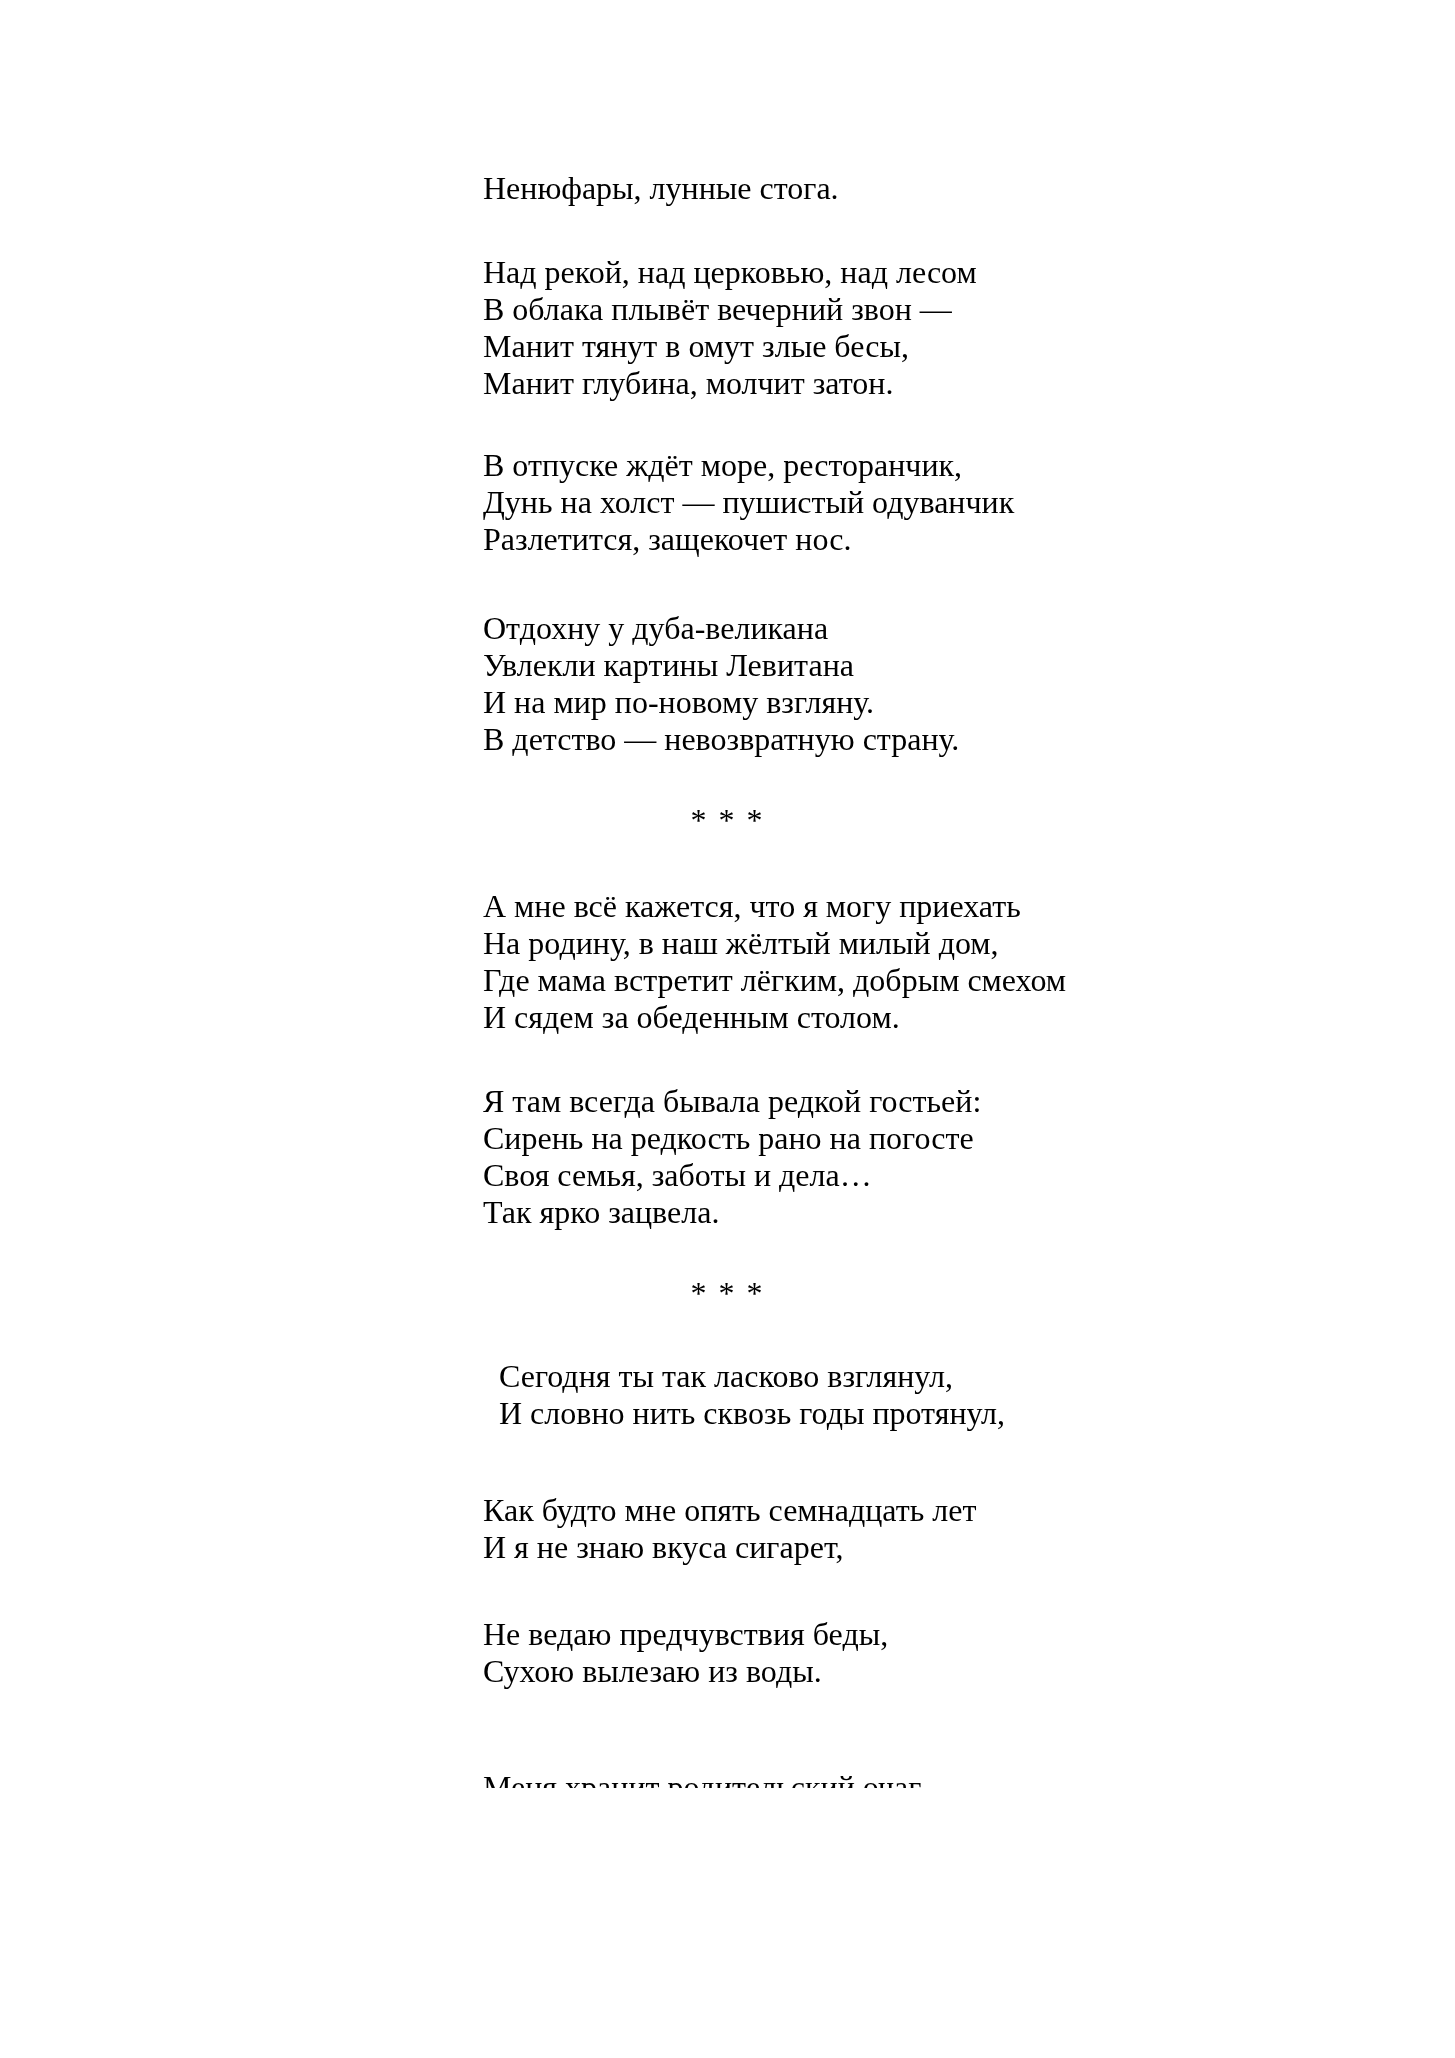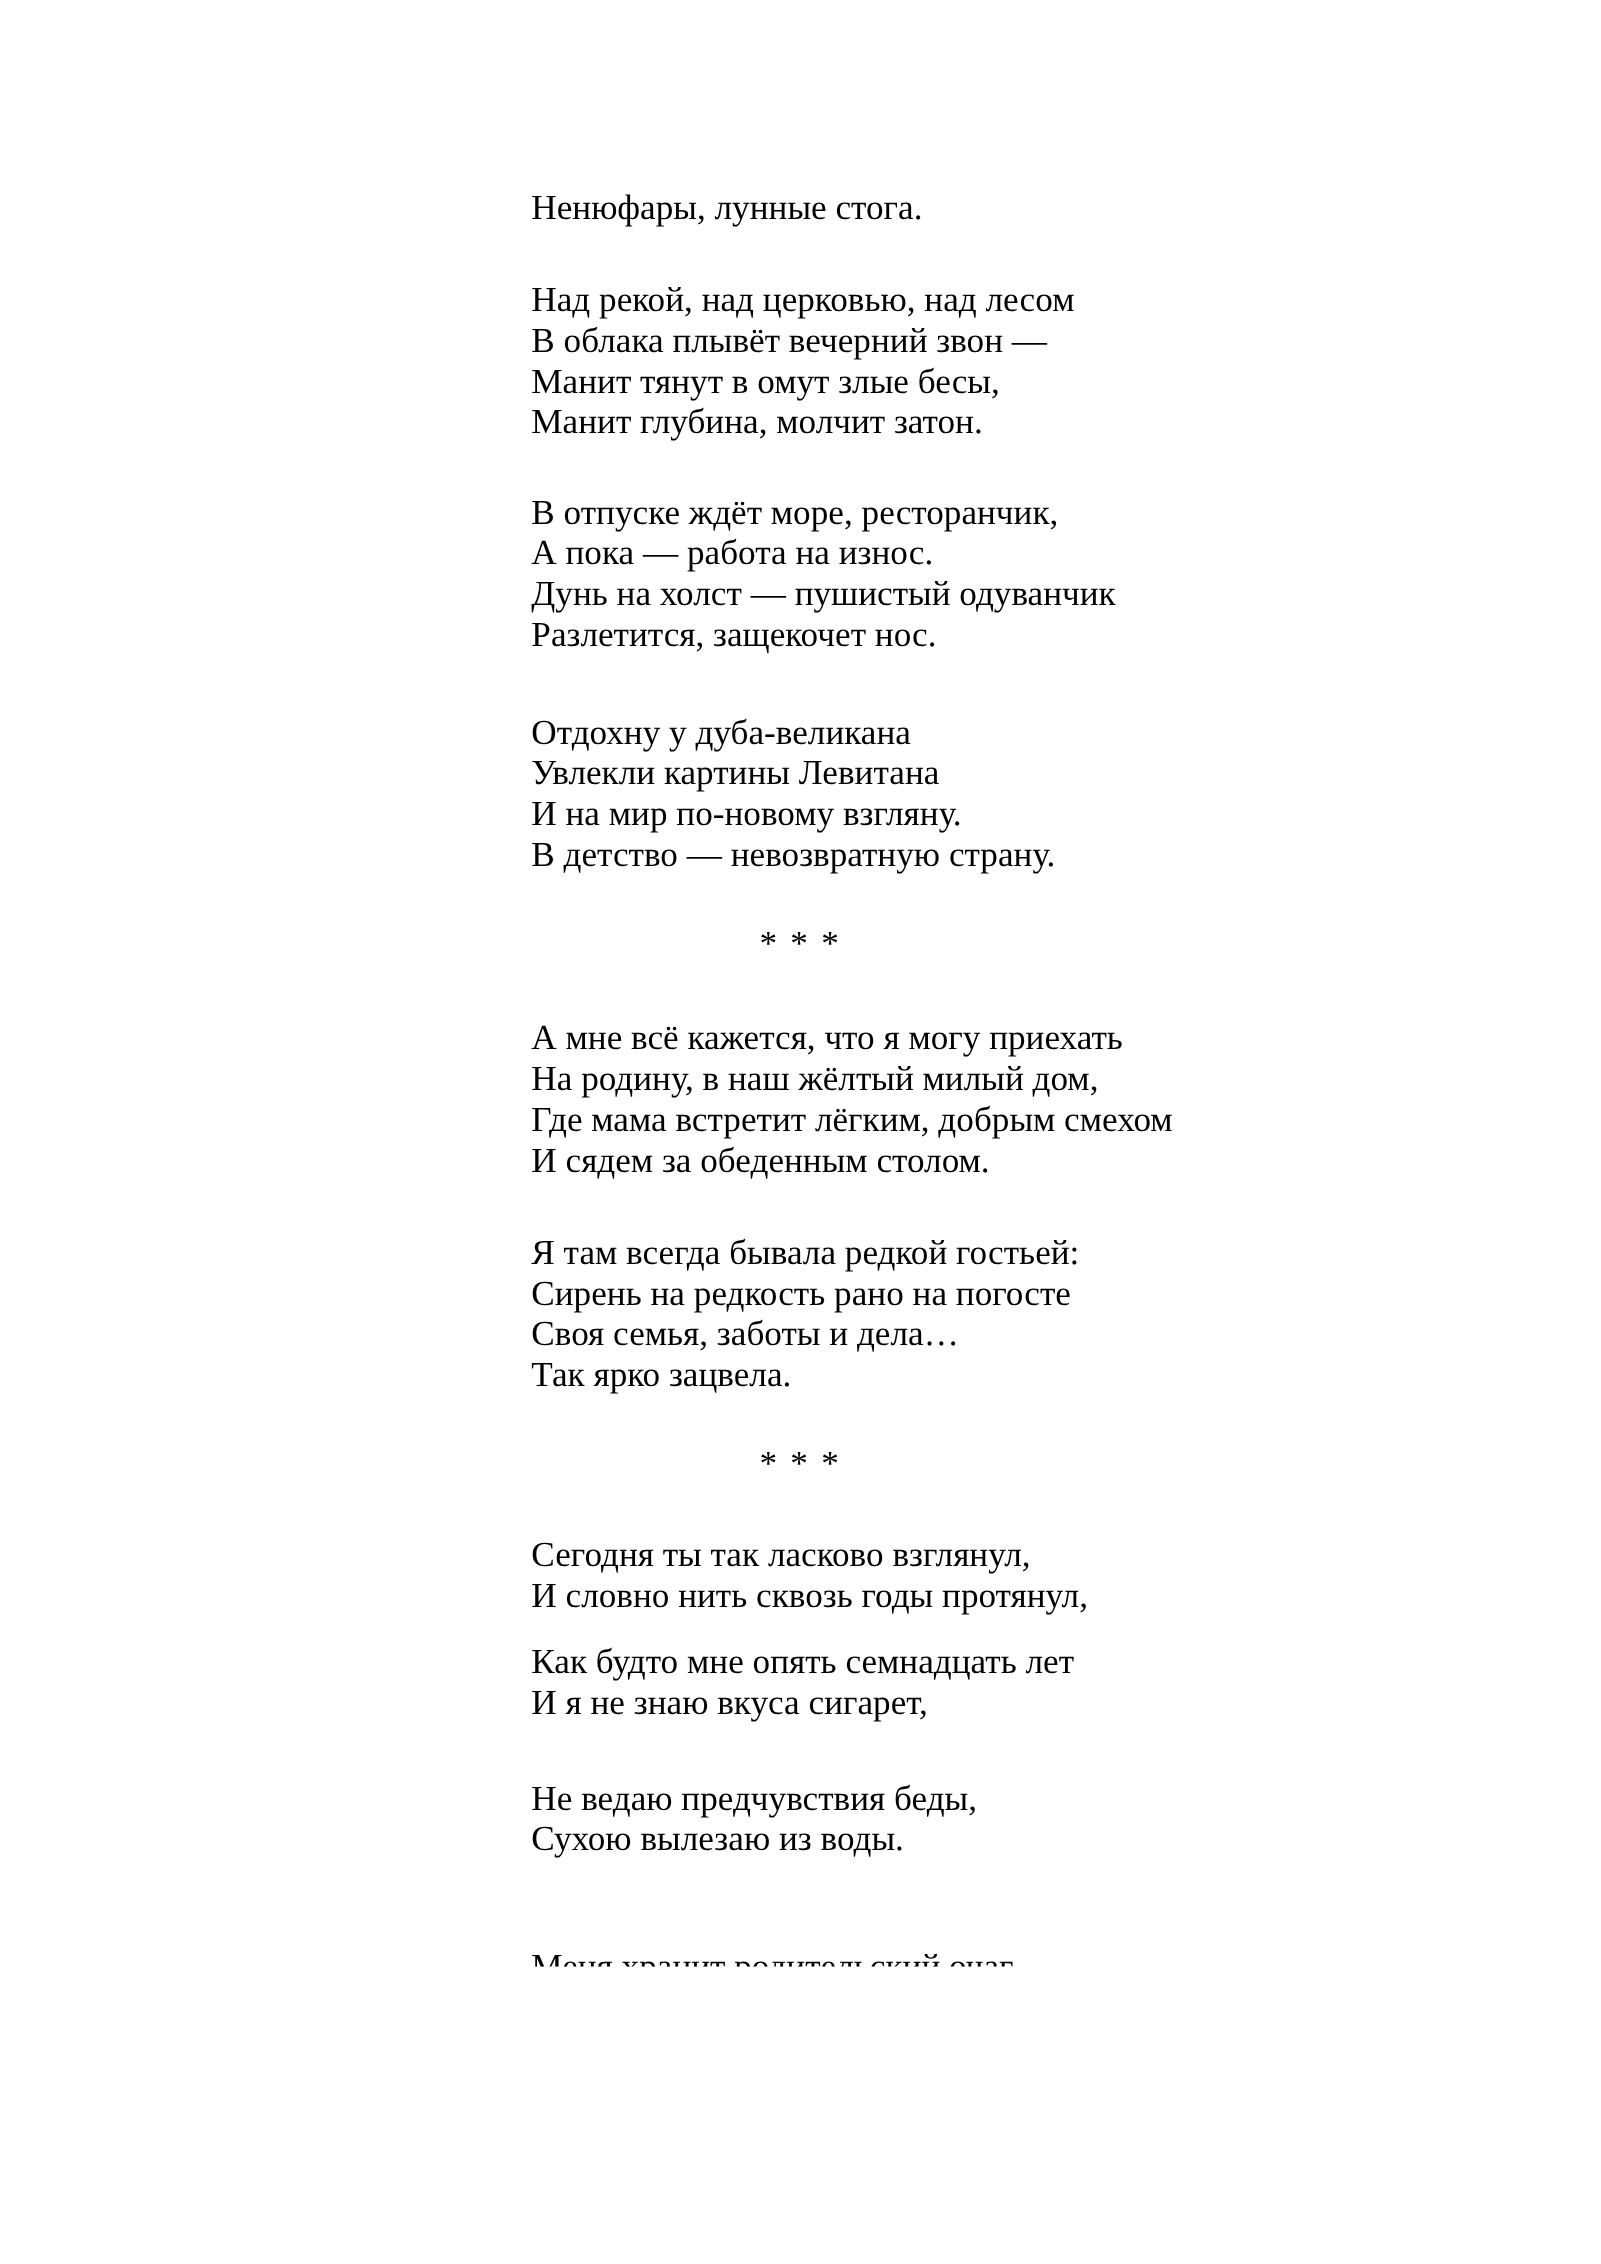--- a/index.html
+++ b/index.html
@@ -34,42 +34,41 @@
   }
   
   .b0  { margin-bottom: 47px; }
   .b1  { margin-bottom: 45px; }
   .b2  { margin-bottom: 52px; }
   .b3  { margin-bottom: 44px; }
   .b4  { margin-bottom: 49px; }
   .b5  { margin-bottom: 47px; }
   .b6  { margin-bottom: 44px; }
   .b7  { margin-bottom: 46px; }
-  .b8  { margin-bottom: 23px; }
+  .b8  { margin-bottom: 60px; padding-left: 16px; }
   .b9  { margin-bottom: 50px; }
   .b10 { margin-bottom: 79px; }
   .b11 { margin-bottom: 0; }
 </style>
 </head>
 <body>
 
 <div class="page">
   <div class="poem" id="poem">
       <div class="stanza b0">
         <div class="line">Ненюфары, лунные стога.</div>
       </div>
       <div class="stanza b1">
         <div class="line">Над рекой, над церковью, над лесом</div>
         <div class="line">В облака плывёт вечерний звон —</div>
         <div class="line">Манит тянут в омут злые бесы,</div>
         <div class="line">Манит глубина, молчит затон.</div>
       </div>
       <div class="stanza b2">
         <div class="line">В отпуске ждёт море, ресторанчик,</div>
-        <div class="line">А пока — работа на износ.</div>
         <div class="line">Дунь на холст — пушистый одуванчик</div>
         <div class="line">Разлетится, защекочет нос.</div>
       </div>
       <div class="stanza b3">
         <div class="line">Отдохну у дуба-великана</div>
         <div class="line">Увлекли картины Левитана</div>
         <div class="line">И на мир по-новому взгляну.</div>
         <div class="line">В детство — невозвратную страну.</div>
       </div>
       <div class="separator b4">

